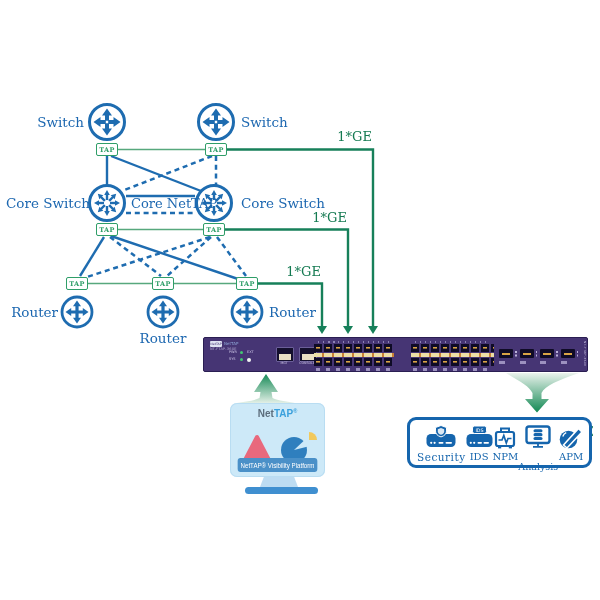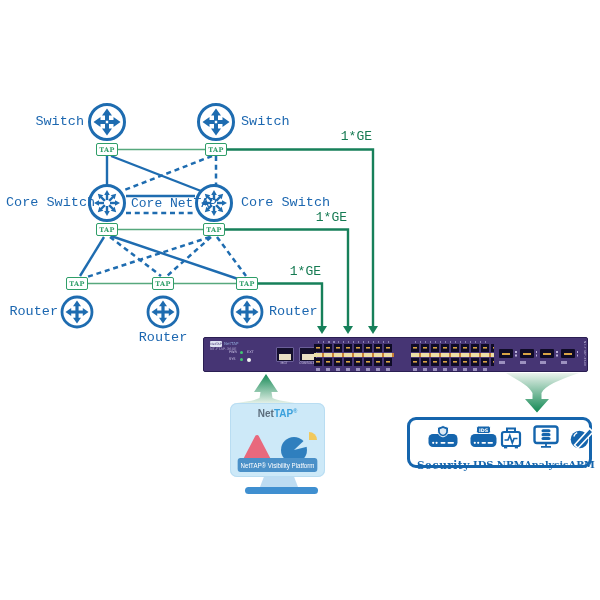--- a/index.html
+++ b/index.html
@@ -1,19 +1,19 @@
 <!DOCTYPE html>
 <html><head>
 <meta charset="utf-8">
 <style>
   html,body{margin:0;padding:0;background:#fff;}
   .canvas{position:relative;width:600px;height:600px;background:#fff;overflow:hidden;
           font-family:"DejaVu Serif",serif;}
   .layer{position:absolute;left:0;top:0;}
-  .lbl{position:absolute;color:#1c67b0;font-size:13.5px;line-height:1.1;white-space:nowrap;font-family:Liberation Mono, monospace;}
+  .lbl{position:absolute;color:#1c67b0;font-size:13.5px;line-height:1.1;white-space:nowrap;}
   .r{text-align:right;}
   .c{text-align:center;}
   .ge{color:#157a52;font-size:13px;}
   .tap{position:absolute;width:22px;height:13px;background:#fff;border:1.6px solid #2f9e68;
        border-radius:2px;color:#2f9e68;font-size:6.5px;font-weight:bold;letter-spacing:.4px;
        display:flex;align-items:center;justify-content:center;box-sizing:border-box;}
   
   .device{position:absolute;left:203px;top:337px;width:385px;height:35px;background:#463574;
           border:1px solid #2a1e52;border-radius:2px;box-sizing:border-box;}
   .dev-badge{position:absolute;left:6px;top:3px;width:12px;height:6px;background:#dfe3f2;border-radius:1px;
@@ -53,21 +53,21 @@
   .mon-banner{position:absolute;left:236px;top:458px;width:83px;height:14px;background:#4a90c8;border-radius:3px;
               color:#fff;display:flex;align-items:center;justify-content:center;white-space:nowrap;
               font-family:"Liberation Sans",sans-serif;font-size:6.4px;transform:scaleX(.96);}
   .mon-neck{position:absolute;left:260px;top:477px;width:38px;height:10px;background:#bddcf2;
             clip-path:polygon(10% 0,90% 0,100% 100%,0 100%);}
   .mon-base{position:absolute;left:245px;top:487px;width:73px;height:7px;background:#3f8fd0;border-radius:4px;}
   
   .tools{position:absolute;left:407px;top:417px;width:185px;height:51px;border:3px solid #1565ad;border-radius:9px;
          box-sizing:border-box;background:#fff;display:flex;align-items:flex-start;justify-content:space-between;
          padding:5px 7px 0;}
-  .tool{display:flex;flex-direction:column;align-items:center;gap:9px;font-weight:bold;}
+  .tool{display:flex;flex-direction:column;align-items:center;gap:1px;}
   .tlabel{font-size:10px;color:#1565ad;white-space:nowrap;}
 </style>
 </head>
 <body>
 
 <div class="canvas">
 
   <svg class="layer" width="600" height="600" viewBox="0 0 600 600">
     <defs>
       <linearGradient id="gUp" x1="0" y1="374" x2="0" y2="403" gradientUnits="userSpaceOnUse">
@@ -275,21 +275,21 @@
       <div class="tlabel">NPM</div>
     </div>
     <div class="tool">
       <svg width="26" height="25" viewBox="0 0 26 25">
         <rect x="1.5" y="1.5" width="23" height="16.5" rx="2.5" fill="none" stroke="#1565ad" stroke-width="2.4"></rect>
         <rect x="8.5" y="4.2" width="9" height="3.1" rx="1.55" fill="#1565ad"></rect>
         <rect x="8.5" y="8.1" width="9" height="3.1" rx="1.55" fill="#1565ad"></rect>
         <rect x="8.5" y="12" width="9" height="3.1" rx="1.55" fill="#1565ad"></rect>
         <path d="M13,18 v3.2 M8,21.8 h10" stroke="#1565ad" stroke-width="1.8" fill="none"></path>
       </svg>
-      <div class="tlabel" style="font-size:9.5px;">Analysis</div>
+      <div class="tlabel" style="font-size:9.5px;margin-top:10px;">Analysis</div>
     </div>
     <div class="tool">
       <svg width="26" height="25" viewBox="0 0 26 25">
         <circle cx="10.5" cy="14.5" r="8.8" fill="#1565ad"></circle>
         <polygon points="5.5,20 20.5,3.5 24,7 9,23" fill="#1565ad" stroke="#fff" stroke-width="1.6"></polygon>
         <path d="M4.8,11.5 a6.5,6.5 0 0 1 3.4,-3.8" stroke="#fff" stroke-width="1.4" fill="none"></path>
       </svg>
       <div class="tlabel">APM</div>
     </div>
   </div>

